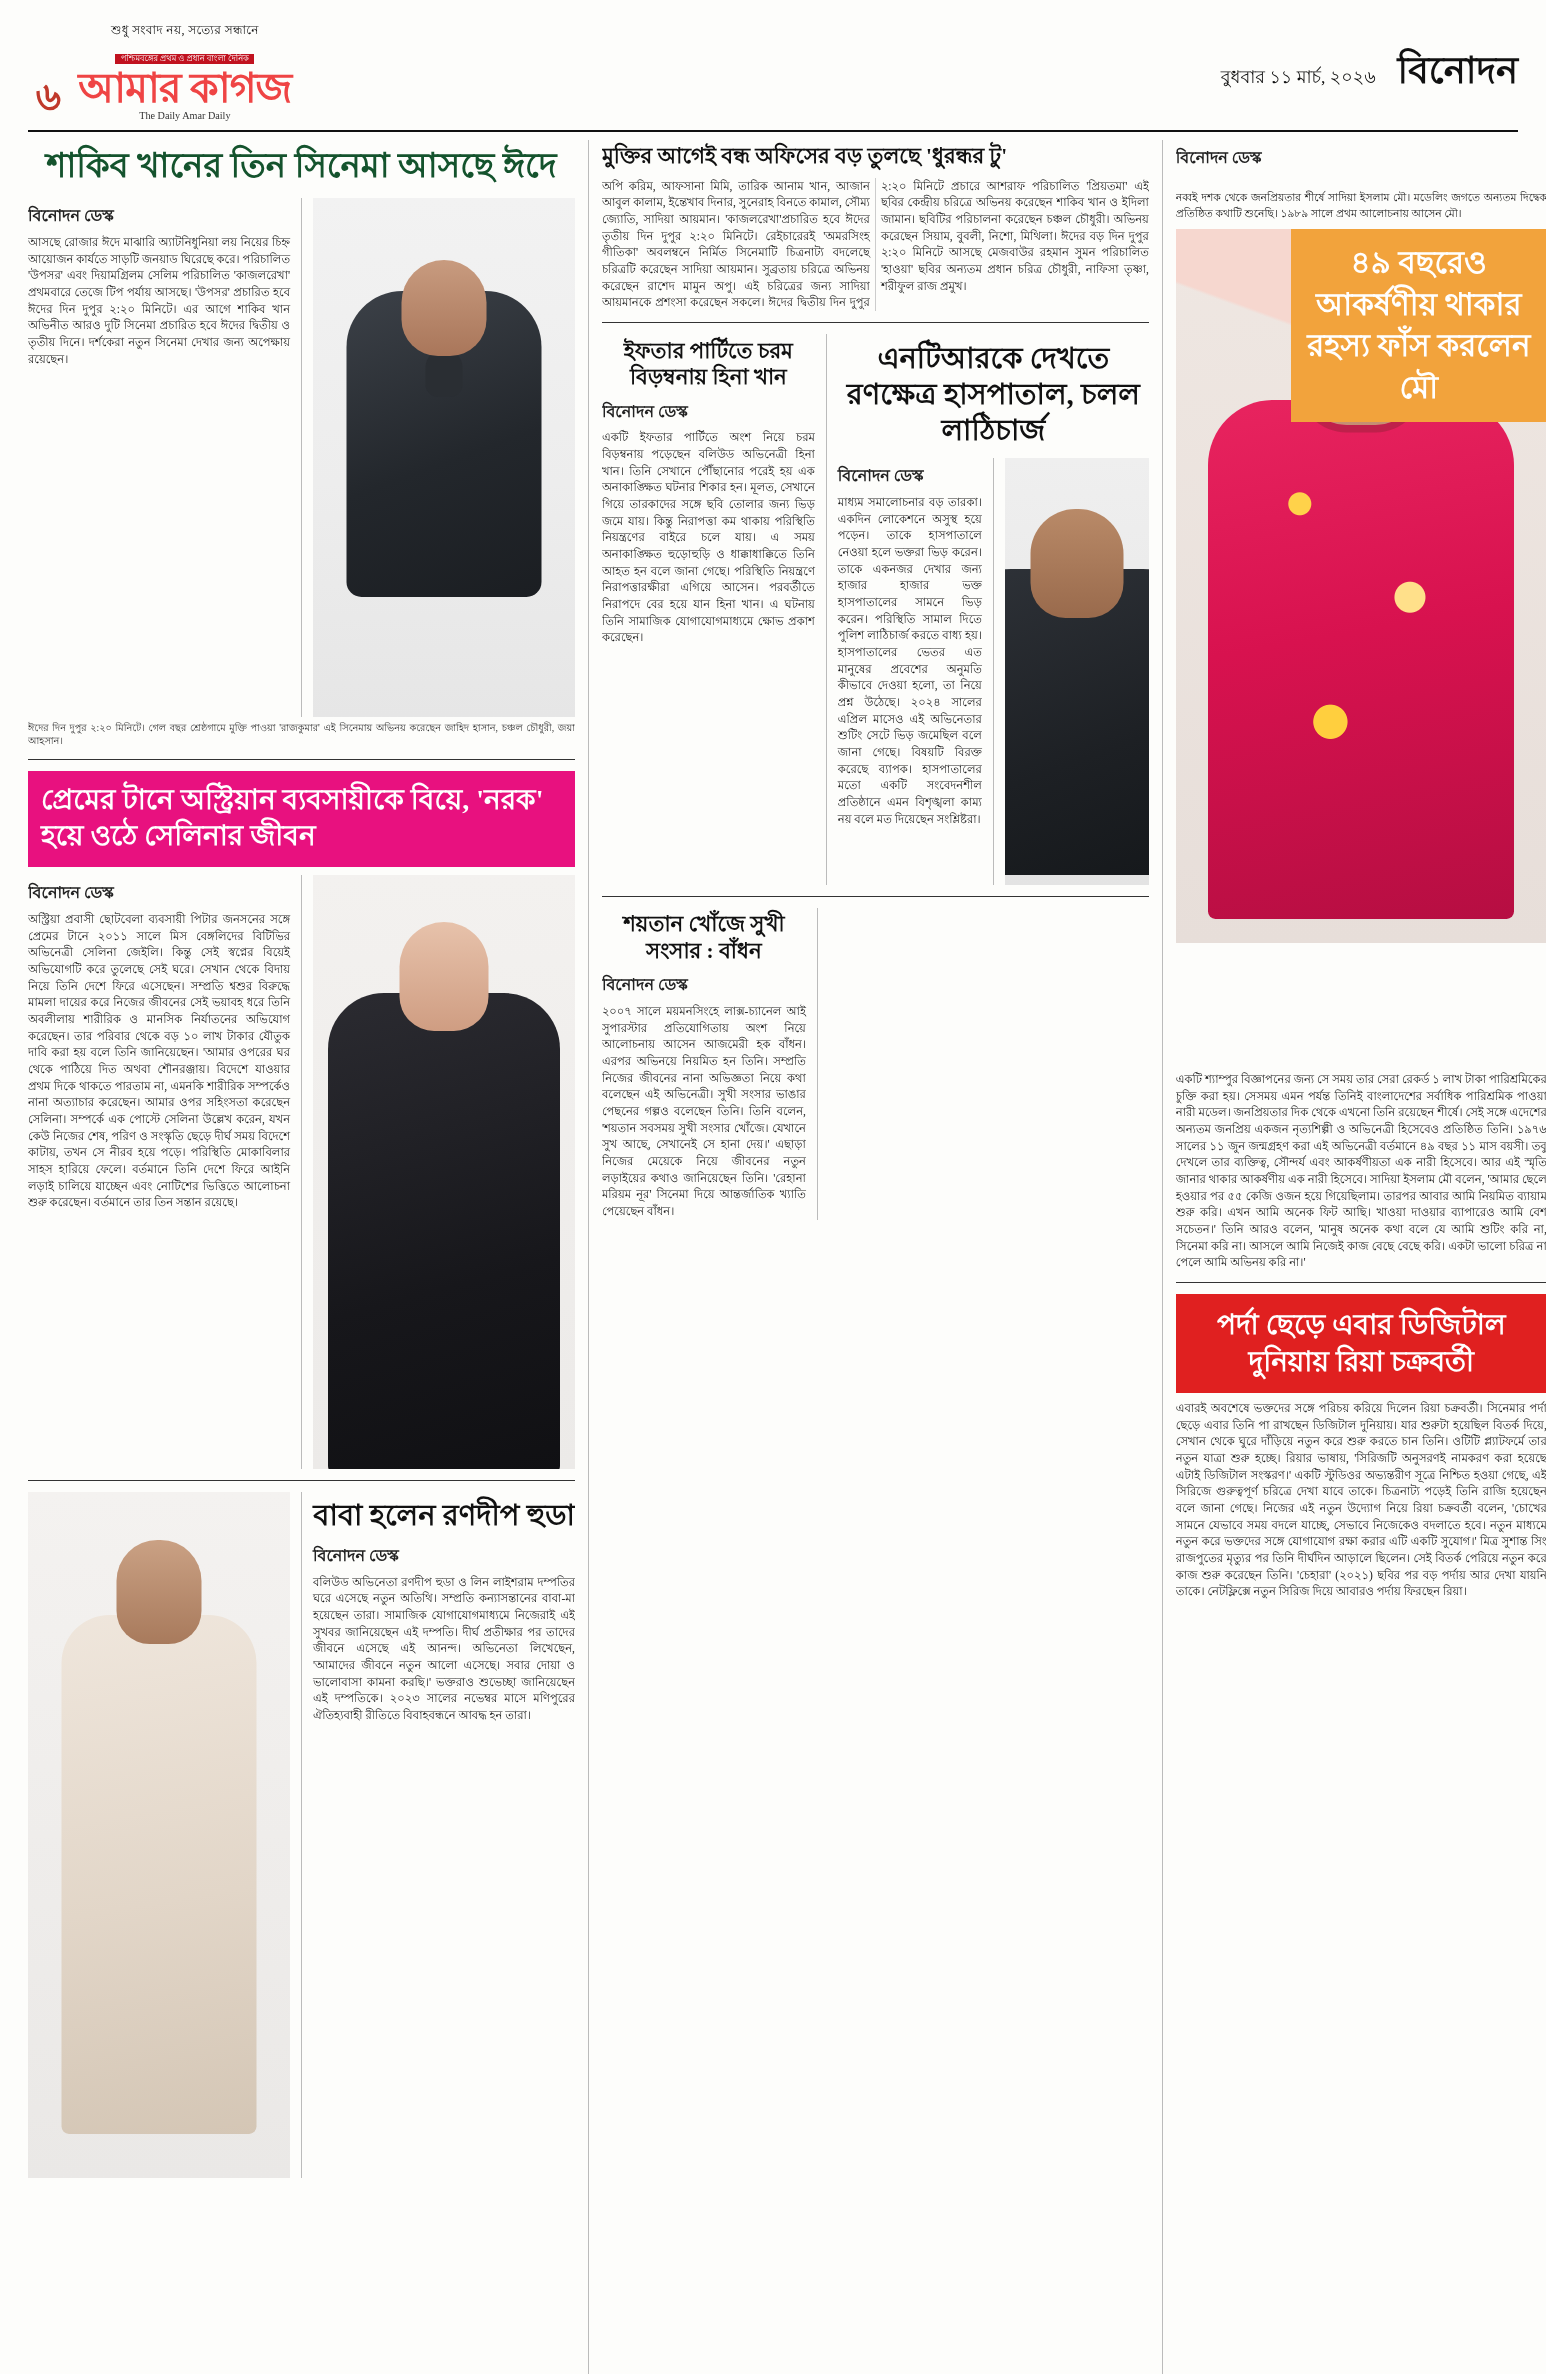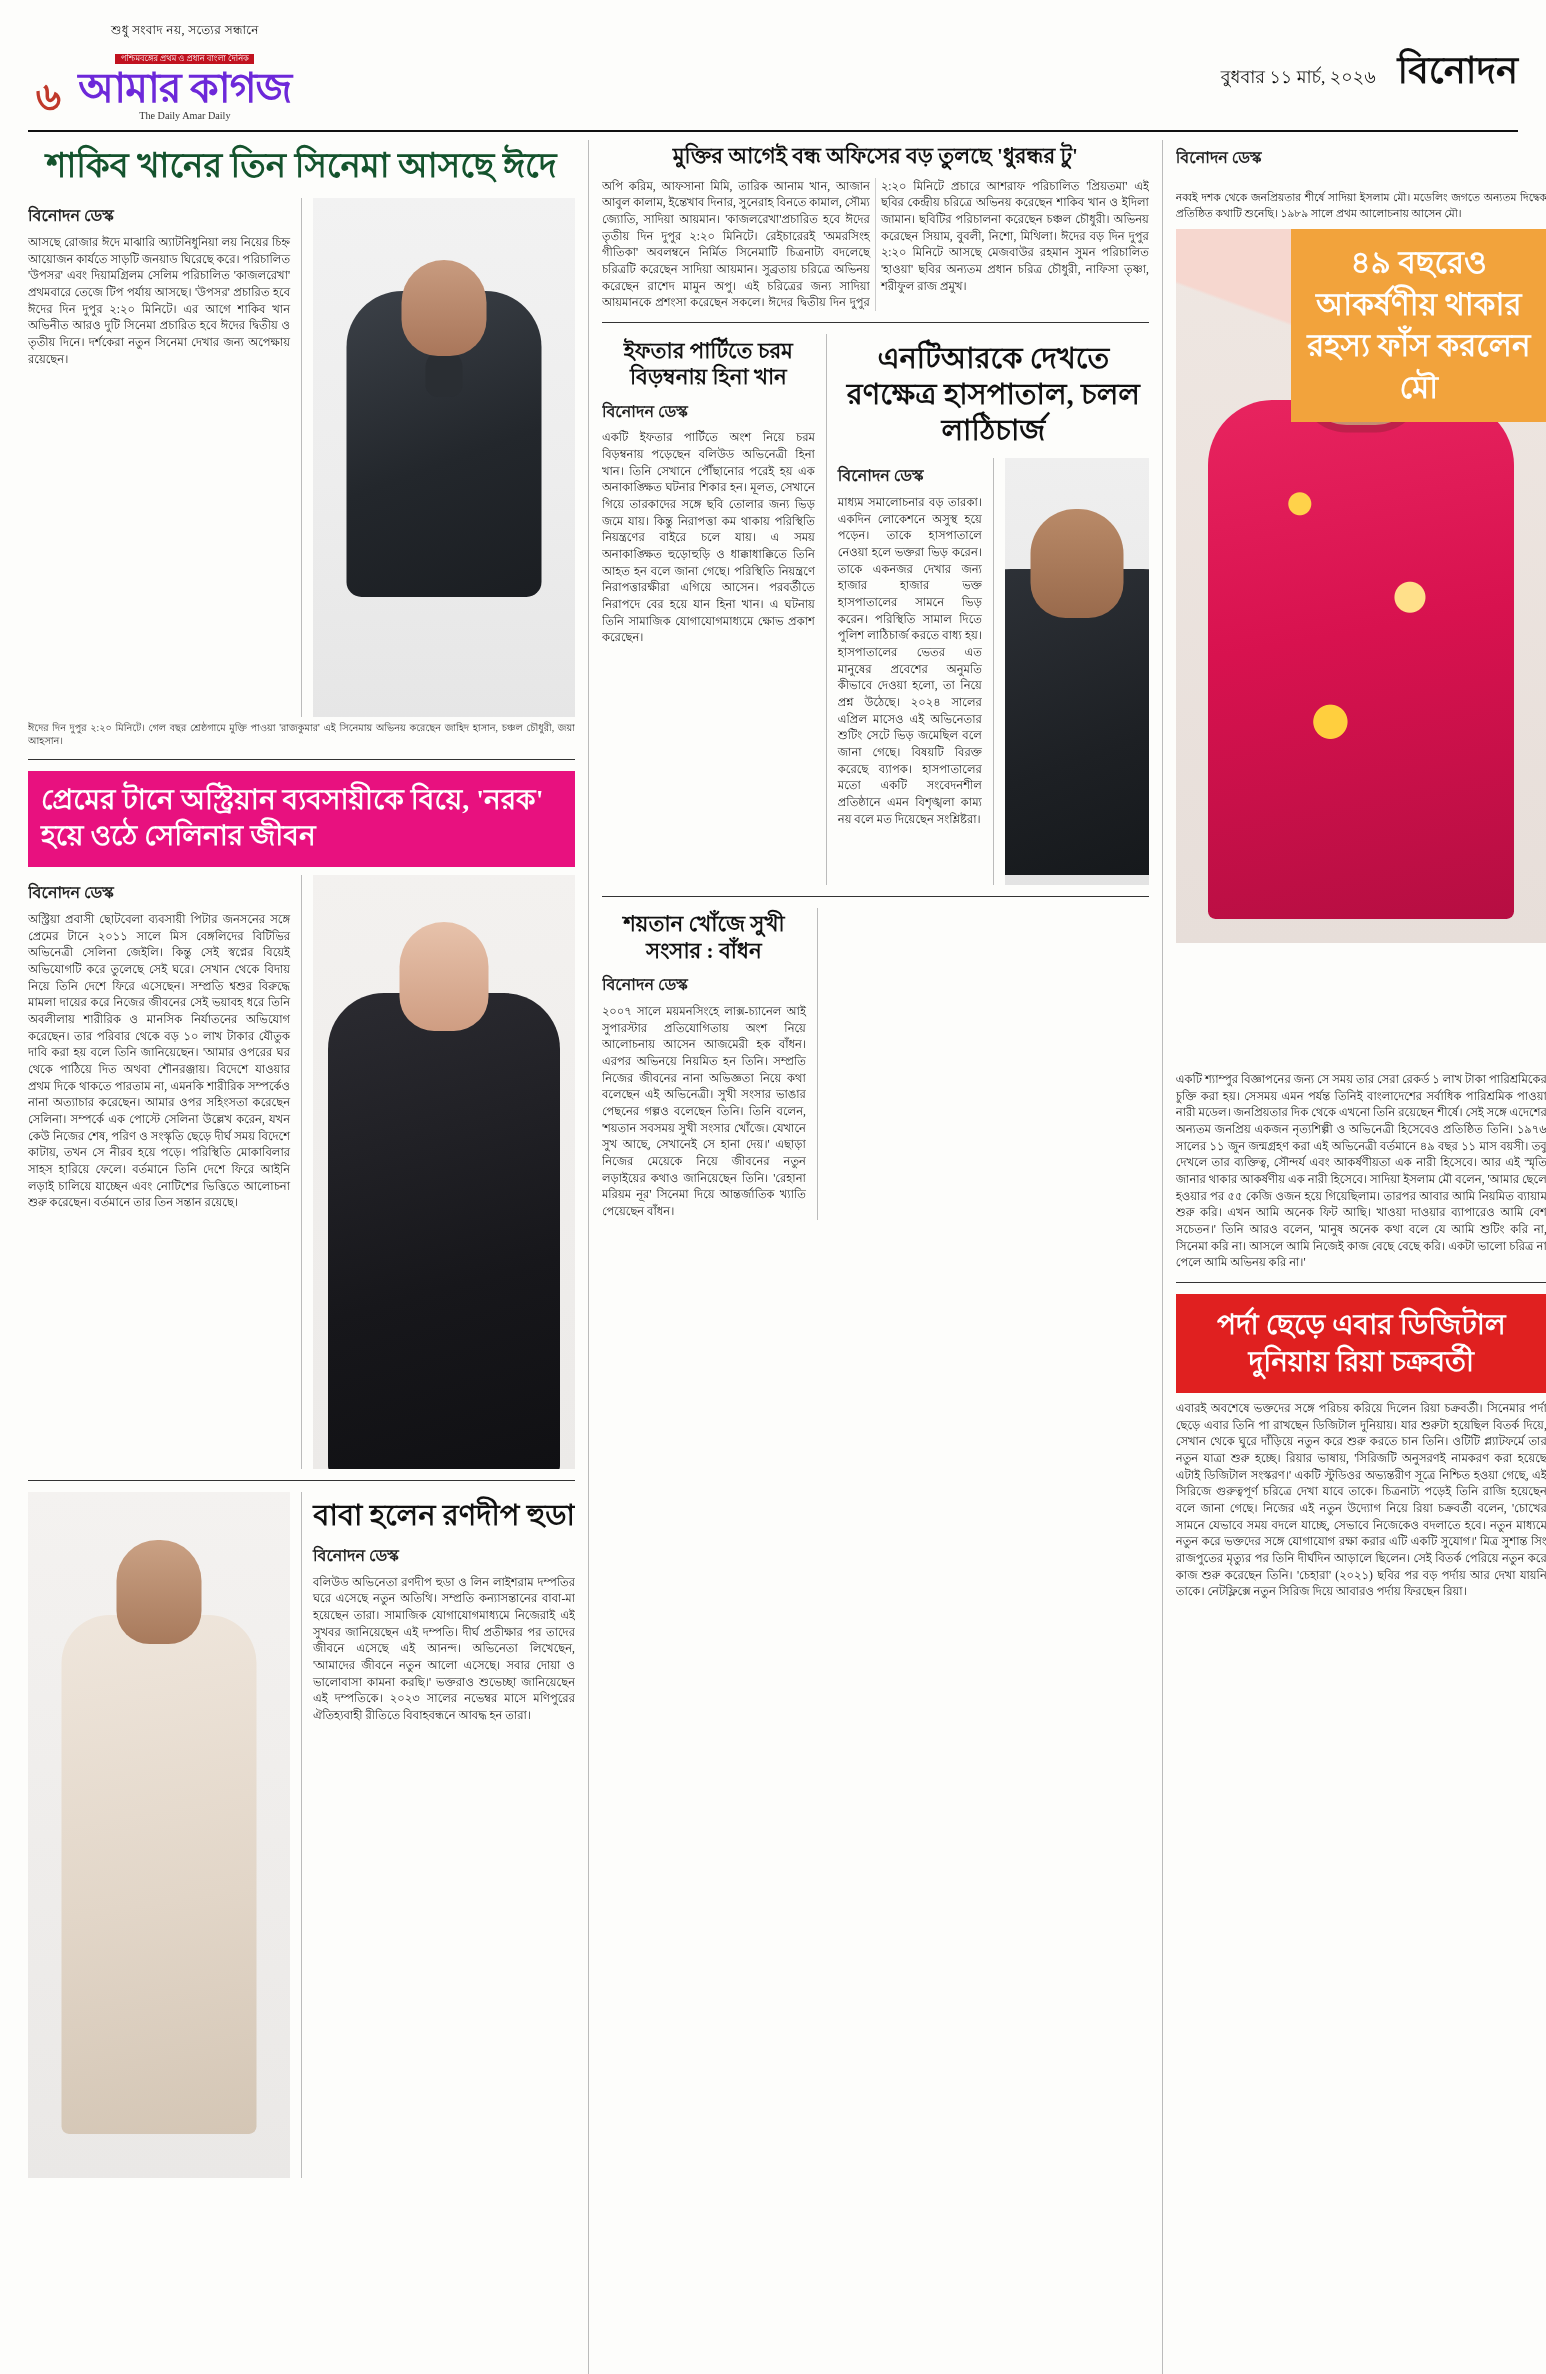--- a/index.html
+++ b/index.html
@@ -38,21 +38,21 @@
   .mast-titleblock { line-height: 1; }
   .mast-tagline {
     font-size: 12px; color:#111; letter-spacing:0.4px; margin-bottom:13px;
     text-align:center;
   }
   .mast-redbar {
     background:#c1121f; color:#fff; font-size:8.3px; padding:0.9px 5.6px;
     display:inline-block; margin-bottom:3.7px;
   }
   .mast-title {
-    font-size: 41px; font-weight: bold; letter-spacing:-0.9px; color:#6d28d9;
+    font-size: 41px; font-weight: bold; letter-spacing:-0.9px; color:#ef4444;
   }
   .mast-sub { font-size:10.2px; color:#333; margin-top:1.9px; text-align:center;}
   .mast-right { display:flex; align-items:baseline; gap:22px;text-align:right; }
   .mast-date { font-size:17.6px; color:#111; }
   .mast-section { font-size:37px; font-weight:bold; color:#111; }
 
   
   .grid {
     display: grid;
     grid-template-columns: 547px 0.9px 547px 0.9px 371px;
@@ -299,21 +299,21 @@
           </div>
         </div>
       </div>
     </div>
 
     <div class="vrule"></div>
 
     <div class="col">
 
       <div>
-        <h3 class="hl" style="text-align:center;">মুক্তির আগেই বন্ধ অফিসের বড় তুলছে 'ধুরন্ধর টু'</h3>
+        <h3 class="hl" style="">মুক্তির আগেই বন্ধ অফিসের বড় তুলছে 'ধুরন্ধর টু'</h3>
         <div class="body-text two-col">অপি করিম, আফসানা মিমি, তারিক আনাম খান, আজান আবুল কালাম, ইন্তেখাব দিনার, সুনেরাহ বিনতে কামাল, সৌম্য জ্যোতি, সাদিয়া আয়মান।
 
 'কাজলরেখা'প্রচারিত হবে ঈদের তৃতীয় দিন দুপুর ২:২০ মিনিটে। রেইচারেরই 'অমরসিংহ গীতিকা' অবলম্বনে নির্মিত সিনেমাটি চিত্রনাট্য বদলেছে চরিত্রটি করেছেন সাদিয়া আয়মান। সুব্রতায় চরিত্রে অভিনয় করেছেন রাশেদ মামুন অপু। এই চরিত্রের জন্য সাদিয়া আয়মানকে প্রশংসা করেছেন সকলে।
 
 ঈদের দ্বিতীয় দিন দুপুর ২:২০ মিনিটে প্রচারে আশরাফ পরিচালিত 'প্রিয়তমা' এই ছবির কেন্দ্রীয় চরিত্রে অভিনয় করেছেন শাকিব খান ও ইদিলা জামান। ছবিটির পরিচালনা করেছেন চঞ্চল চৌধুরী। অভিনয় করেছেন সিয়াম, বুবলী, নিশো, মিথিলা।
 
 ঈদের বড় দিন দুপুর ২:২০ মিনিটে আসছে মেজবাউর রহমান সুমন পরিচালিত 'হাওয়া' ছবির অন্যতম প্রধান চরিত্র চৌধুরী, নাফিসা তৃষ্ণা, শরীফুল রাজ প্রমুখ।</div>
         <hr class="hr-thick">
       </div>
 

